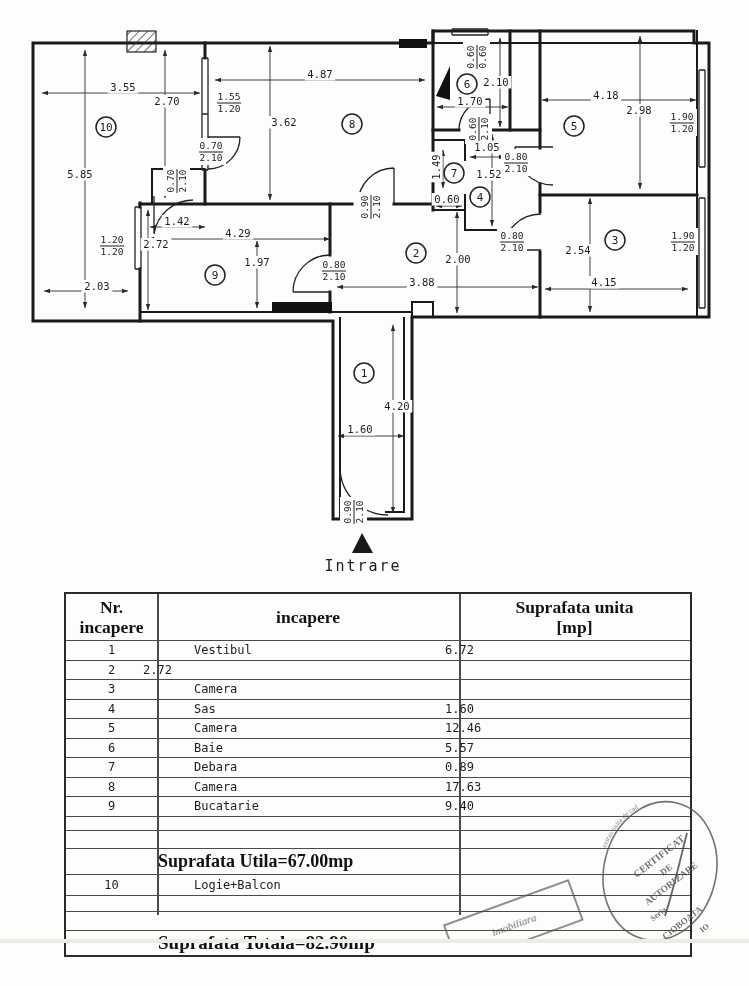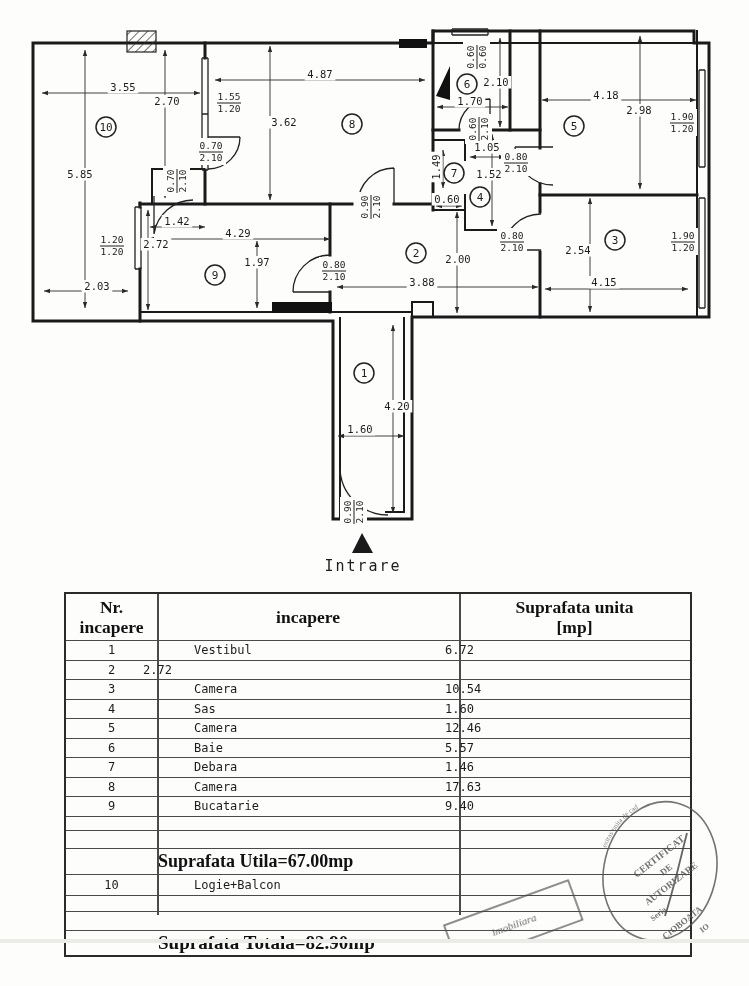--- a/index.html
+++ b/index.html
@@ -366,41 +366,40 @@
           <span class="nm">Vestibul</span>
           <span class="ar">6.72</span>
         </div>
         <div class="trow">
           <span class="nr">2</span>
           <span class="ar">2.72</span>
         </div>
         <div class="trow">
           <span class="nr">3</span>
           <span class="nm">Camera</span>
-          <span class="ar">10.54</span>
         </div>
         <div class="trow">
           <span class="nr">4</span>
           <span class="nm">Sas</span>
           <span class="ar">1.60</span>
         </div>
         <div class="trow">
           <span class="nr">5</span>
           <span class="nm">Camera</span>
           <span class="ar">12.46</span>
         </div>
         <div class="trow">
           <span class="nr">6</span>
           <span class="nm">Baie</span>
           <span class="ar">5.57</span>
         </div>
         <div class="trow">
           <span class="nr">7</span>
           <span class="nm">Debara</span>
-          <span class="ar">1.46</span>
+          <span class="ar">0.89</span>
         </div>
         <div class="trow">
           <span class="nr">8</span>
           <span class="nm">Camera</span>
           <span class="ar">17.63</span>
         </div>
         <div class="trow">
           <span class="nr">9</span>
           <span class="nm">Bucatarie</span>
           <span class="ar">9.40</span>

